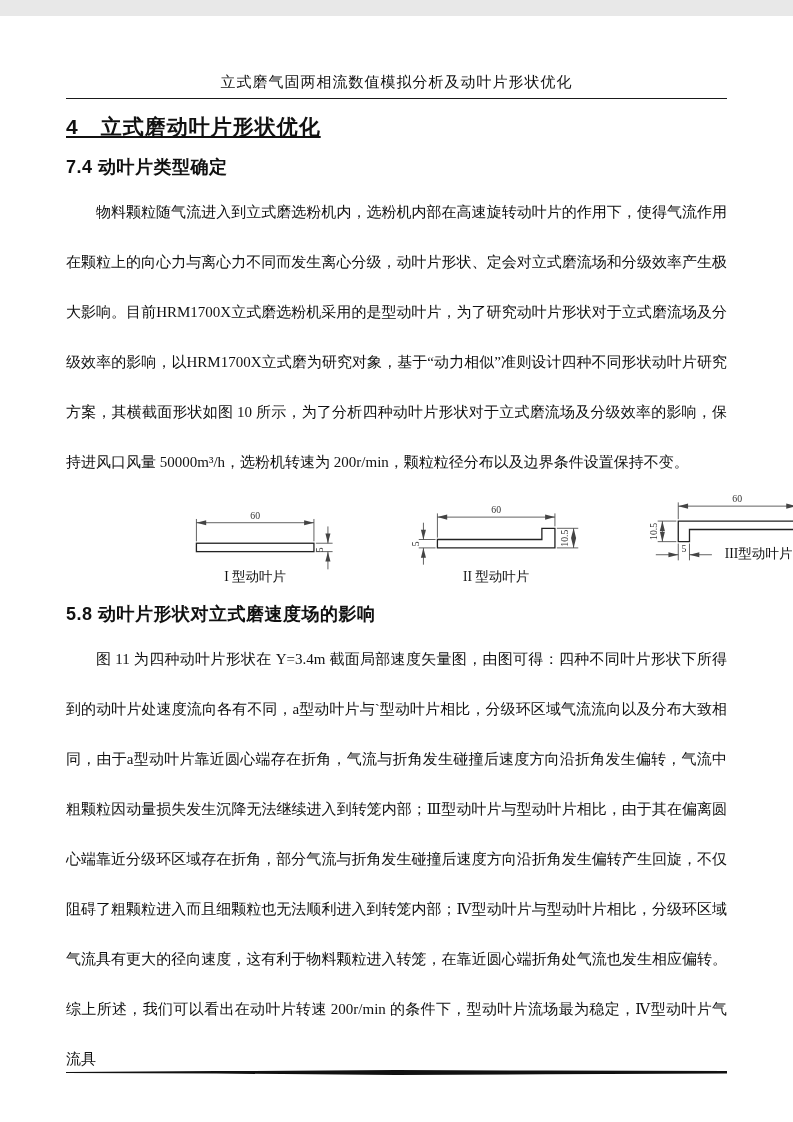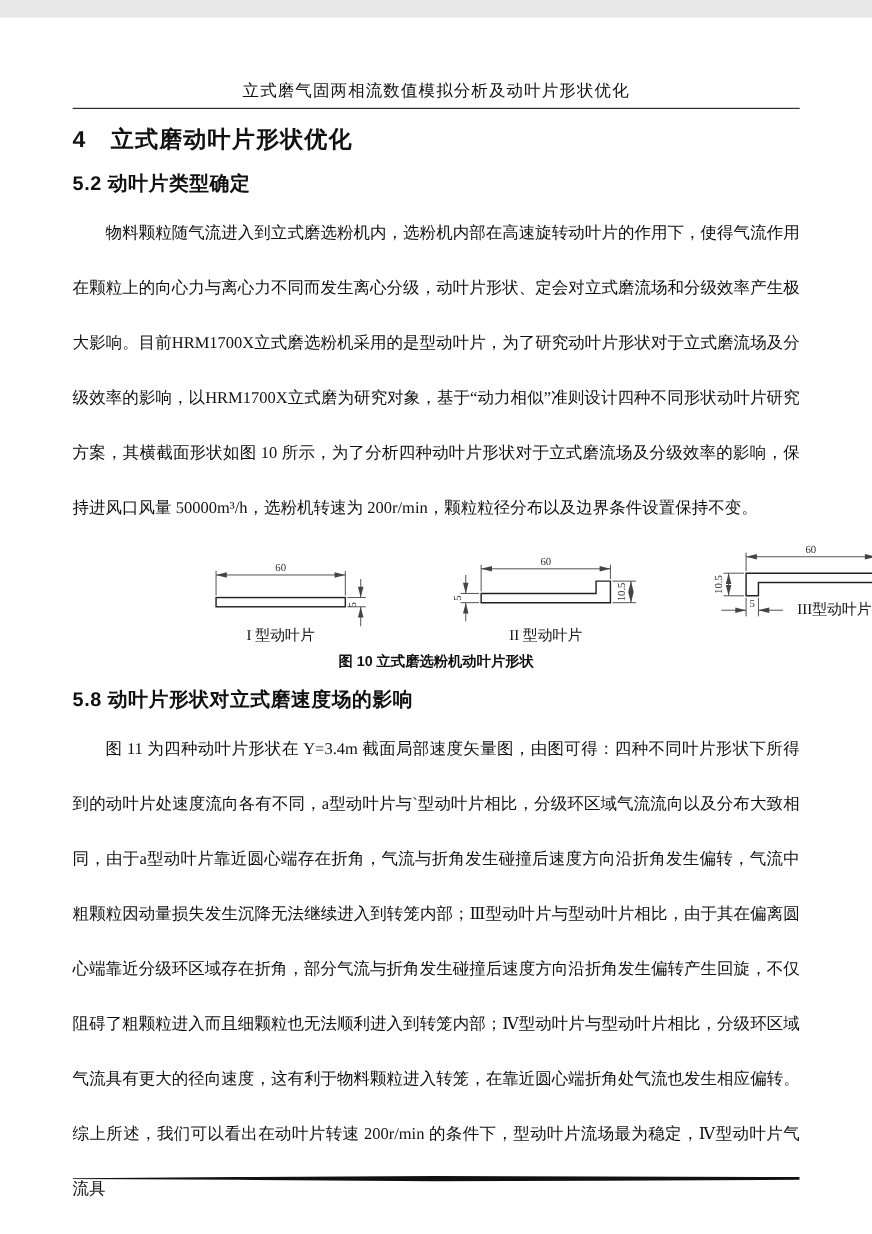--- a/index.html
+++ b/index.html
@@ -10,21 +10,21 @@
     color:#111;
   }
   .content{position:absolute; left:66px; width:661px; top:0;}
   .running-head{
     text-align:center; font-size:15px; letter-spacing:1px;
     padding-top:57px; padding-bottom:6px;
     border-bottom:1.6px solid #1a1a1a;
   }
   h1.sec{
     font-family:"Liberation Sans","DejaVu Sans",sans-serif;
-    font-size:21px; font-weight:700; margin:14px 0 6px 0; letter-spacing:1px;
+    font-size:21px; font-weight:700; margin:14px 0 6px 0; letter-spacing:1px;text-decoration:underline;
   }
   h2.sub{
     font-family:"Liberation Sans","DejaVu Sans",sans-serif;
     font-size:18px; font-weight:700; margin:14px 0 8px 0; letter-spacing:0.5px;
   }
   p.body{
     font-size:15px; line-height:50px; text-align:justify;
     text-indent:2em; margin:6px 0 4px 0;
   }
   .figure-wrap{ width:480px; margin:4px auto 0 auto; }
@@ -57,21 +57,21 @@
 </style>
 </head>
 <body>
 
 <div class="page">
   <div class="content">
 
     <div class="running-head">立式磨气固两相流数值模拟分析及动叶片形状优化</div>
 
     <h1 class="sec">4　立式磨动叶片形状优化</h1>
-    <h2 class="sub">5.2 动叶片类型确定</h2>
+    <h2 class="sub">7.4 动叶片类型确定</h2>
 
     <p class="body">物料颗粒随气流进入到立式磨选粉机内，选粉机内部在高速旋转动叶片的作用下，使得气流作用在颗粒上的向心力与离心力不同而发生离心分级，动叶片形状、定会对立式磨流场和分级效率产生极大影响。目前HRM1700X立式磨选粉机采用的是型动叶片，为了研究动叶片形状对于立式磨流场及分级效率的影响，以HRM1700X立式磨为研究对象，基于“动力相似”准则设计四种不同形状动叶片研究方案，其横截面形状如图 10 所示，为了分析四种动叶片形状对于立式磨流场及分级效率的影响，保持进风口风量 50000m³/h，选粉机转速为 200r/min，颗粒粒径分布以及边界条件设置保持不变。</p>
 
     <div class="figure-wrap">
       <div class="figure-grid">
 
         <svg width="215" height="97" viewBox="0 0 230 104">
           <defs>
             <marker id="m1" markerWidth="12" markerHeight="8" refX="11" refY="4" orient="auto-start-reverse" markerUnits="userSpaceOnUse">
               <path d="M0.5,1.3 L11,4 L0.5,6.7 Z" fill="#444"></path>
@@ -160,21 +160,20 @@
           </g>
           <text class="dim-t" x="100" y="9" text-anchor="middle">60</text>
           <text class="dim-t" x="132" y="23" text-anchor="middle">5</text>
           <text class="dim-t" x="19" y="45" text-anchor="middle" transform="rotate(-90,19,45)">10.5</text>
           <text class="dim-t" x="182" y="33" text-anchor="middle" transform="rotate(-90,182,33)">10.5</text>
           <text class="dim-t" x="48" y="65" text-anchor="middle">5</text>
           <text class="blade-label" x="132" y="72" text-anchor="middle">IV型动叶片</text>
         </svg>
 
       </div>
-      <div class="fig-caption">图 10 立式磨选粉机动叶片形状</div>
     </div>
 
     <h2 class="sub">5.8 动叶片形状对立式磨速度场的影响</h2>
     <p class="body">图 11 为四种动叶片形状在 Y=3.4m 截面局部速度矢量图，由图可得：四种不同叶片形状下所得到的动叶片处速度流向各有不同，a型动叶片与`型动叶片相比，分级环区域气流流向以及分布大致相同，由于a型动叶片靠近圆心端存在折角，气流与折角发生碰撞后速度方向沿折角发生偏转，气流中粗颗粒因动量损失发生沉降无法继续进入到转笼内部；Ⅲ型动叶片与型动叶片相比，由于其在偏离圆心端靠近分级环区域存在折角，部分气流与折角发生碰撞后速度方向沿折角发生偏转产生回旋，不仅阻碍了粗颗粒进入而且细颗粒也无法顺利进入到转笼内部；Ⅳ型动叶片与型动叶片相比，分级环区域气流具有更大的径向速度，这有利于物料颗粒进入转笼，在靠近圆心端折角处气流也发生相应偏转。综上所述，我们可以看出在动叶片转速 200r/min 的条件下，型动叶片流场最为稳定，Ⅳ型动叶片气流具</p>
 
   </div>
 
   <div class="footer">
     <svg width="661" height="7" viewBox="0 0 661 7">
       <polygon fill="#111" points="0,3.1 150,2.1 330,1.1 480,1.5 661,2.1 661,4.5 480,5.3 330,5.9 150,4.6 0,3.9"></polygon>

